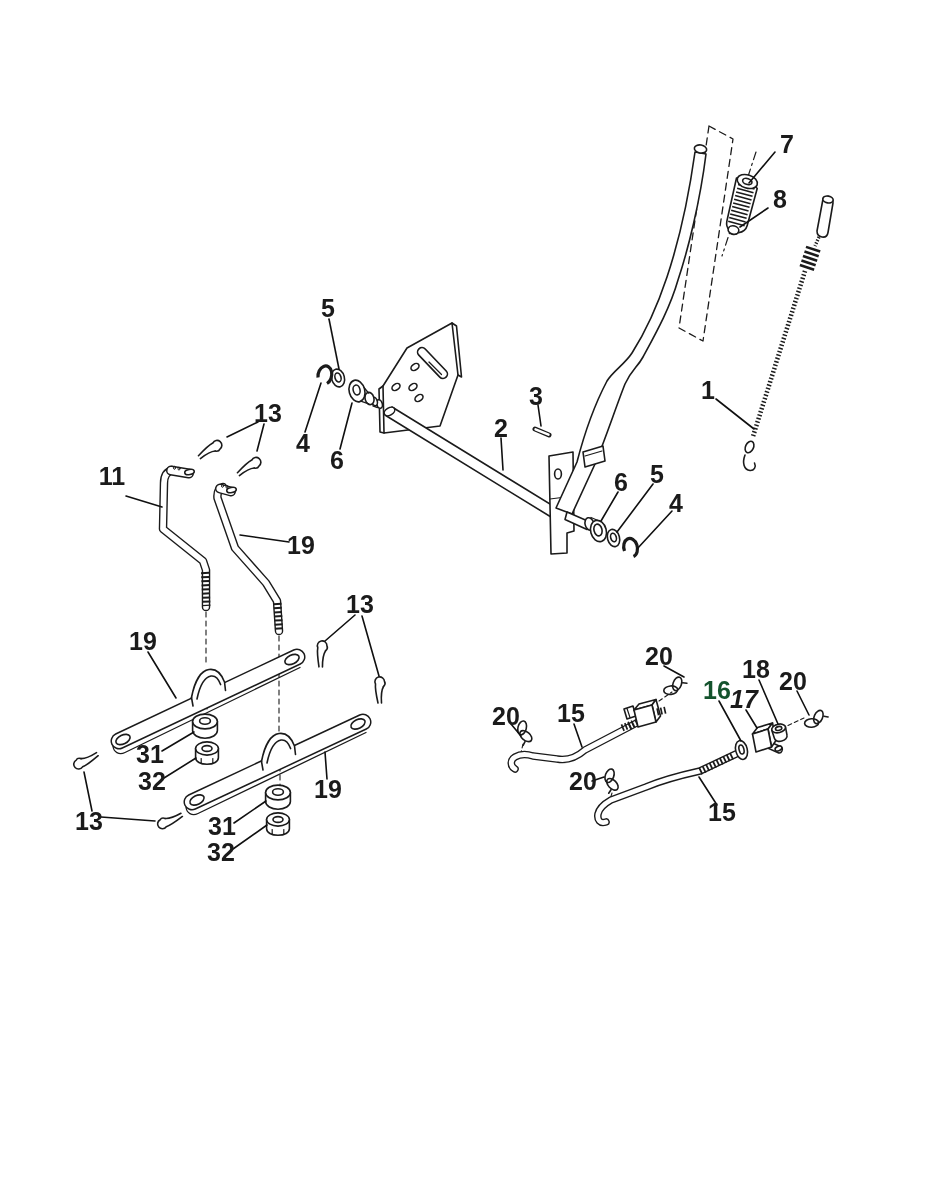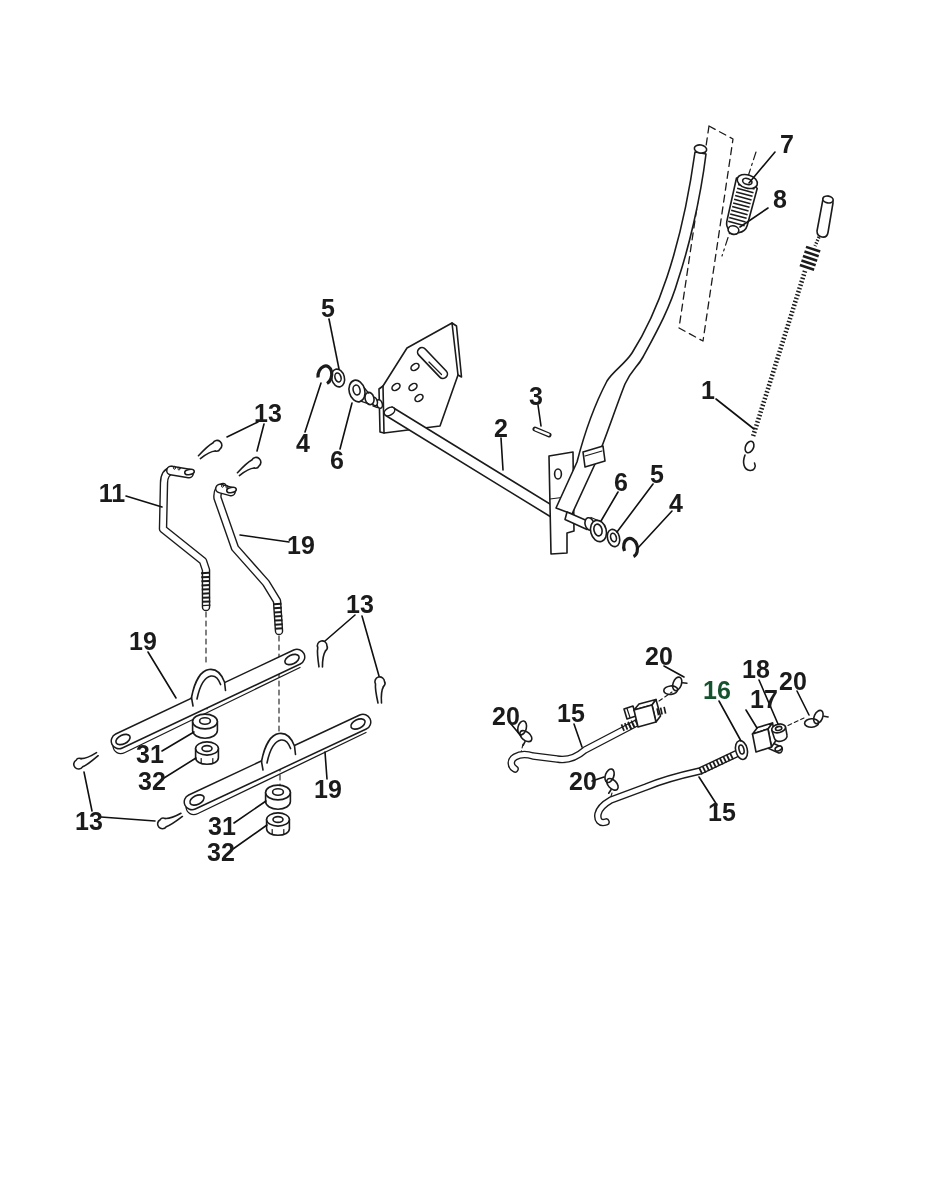--- a/index.html
+++ b/index.html
@@ -304,34 +304,34 @@
       <div class="callout" style="left: 708px; top: 390px; color: rgb(27, 27, 27);">1</div>
       <div class="callout" style="left: 328px; top: 308px; color: rgb(27, 27, 27);">5</div>
       <div class="callout" style="left: 303px; top: 443px; color: rgb(27, 27, 27);">4</div>
       <div class="callout" style="left: 337px; top: 460px; color: rgb(27, 27, 27);">6</div>
       <div class="callout" style="left: 501px; top: 428px; color: rgb(27, 27, 27);">2</div>
       <div class="callout" style="left: 536px; top: 396px; color: rgb(27, 27, 27);">3</div>
       <div class="callout" style="left: 621px; top: 482px; color: rgb(27, 27, 27);">6</div>
       <div class="callout" style="left: 657px; top: 474px; color: rgb(27, 27, 27);">5</div>
       <div class="callout" style="left: 676px; top: 503px; color: rgb(27, 27, 27);">4</div>
       <div class="callout" style="left: 268px; top: 413px; color: rgb(27, 27, 27);">13</div>
-      <div class="callout" style="left: 112px; top: 493px; color: rgb(27, 27, 27);">11</div>
+      <div class="callout" style="left: 112px; top: 476px; color: rgb(27, 27, 27);">11</div>
       <div class="callout" style="left: 301px; top: 545px; color: rgb(27, 27, 27);">19</div>
       <div class="callout" style="left: 143px; top: 641px; color: rgb(27, 27, 27);">19</div>
       <div class="callout" style="left: 150px; top: 754px; color: rgb(27, 27, 27);">31</div>
       <div class="callout" style="left: 152px; top: 781px; color: rgb(27, 27, 27);">32</div>
       <div class="callout" style="left: 89px; top: 821px; color: rgb(27, 27, 27);">13</div>
       <div class="callout" style="left: 328px; top: 789px; color: rgb(27, 27, 27);">19</div>
       <div class="callout" style="left: 222px; top: 826px; color: rgb(27, 27, 27);">31</div>
       <div class="callout" style="left: 221px; top: 852px; color: rgb(27, 27, 27);">32</div>
       <div class="callout" style="left: 360px; top: 604px; color: rgb(27, 27, 27);">13</div>
       <div class="callout" style="left: 659px; top: 656px; color: rgb(27, 27, 27);">20</div>
       <div class="callout" style="left: 506px; top: 716px; color: rgb(27, 27, 27);">20</div>
       <div class="callout" style="left: 571px; top: 713px; color: rgb(27, 27, 27);">15</div>
       <div class="callout" style="left: 717px; top: 690px; color: #14532d;">16</div>
-      <div class="callout" style="left: 764px; top: 699px; color: rgb(27, 27, 27);">17</div>
+      <div class="callout" style="left: 744px; top: 699px; color: rgb(27, 27, 27); font-style: italic;">17</div>
       <div class="callout" style="left: 756px; top: 669px; color: rgb(27, 27, 27);">18</div>
       <div class="callout" style="left: 793px; top: 681px; color: rgb(27, 27, 27);">20</div>
       <div class="callout" style="left: 583px; top: 781px; color: rgb(27, 27, 27);">20</div>
       <div class="callout" style="left: 722px; top: 812px; color: rgb(27, 27, 27);">15</div>
     </div>
 
 </div>
 
 </body></html>

